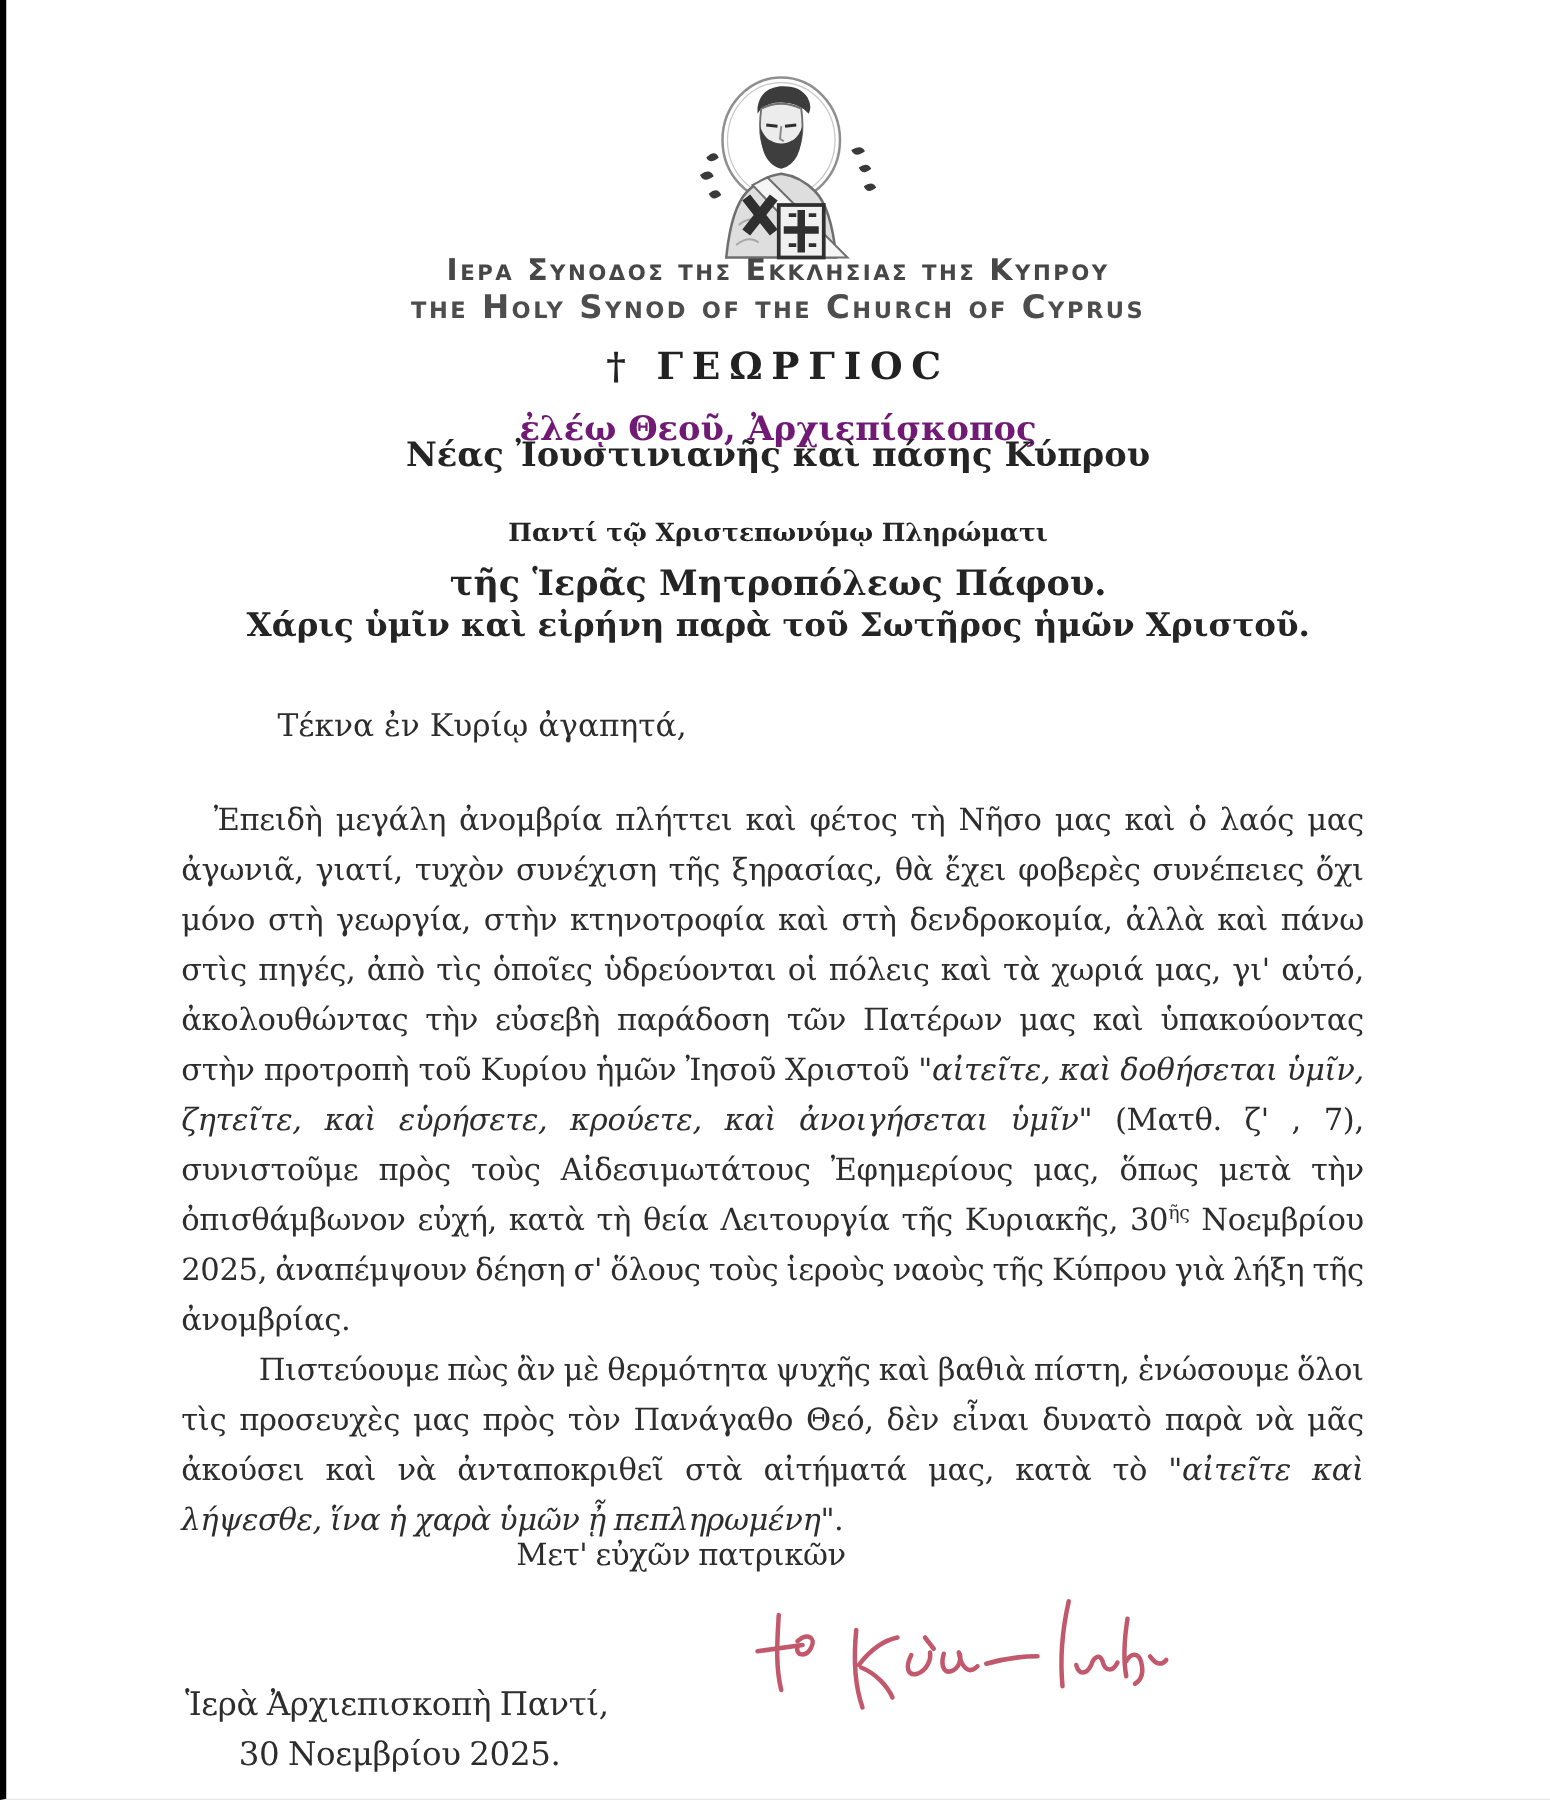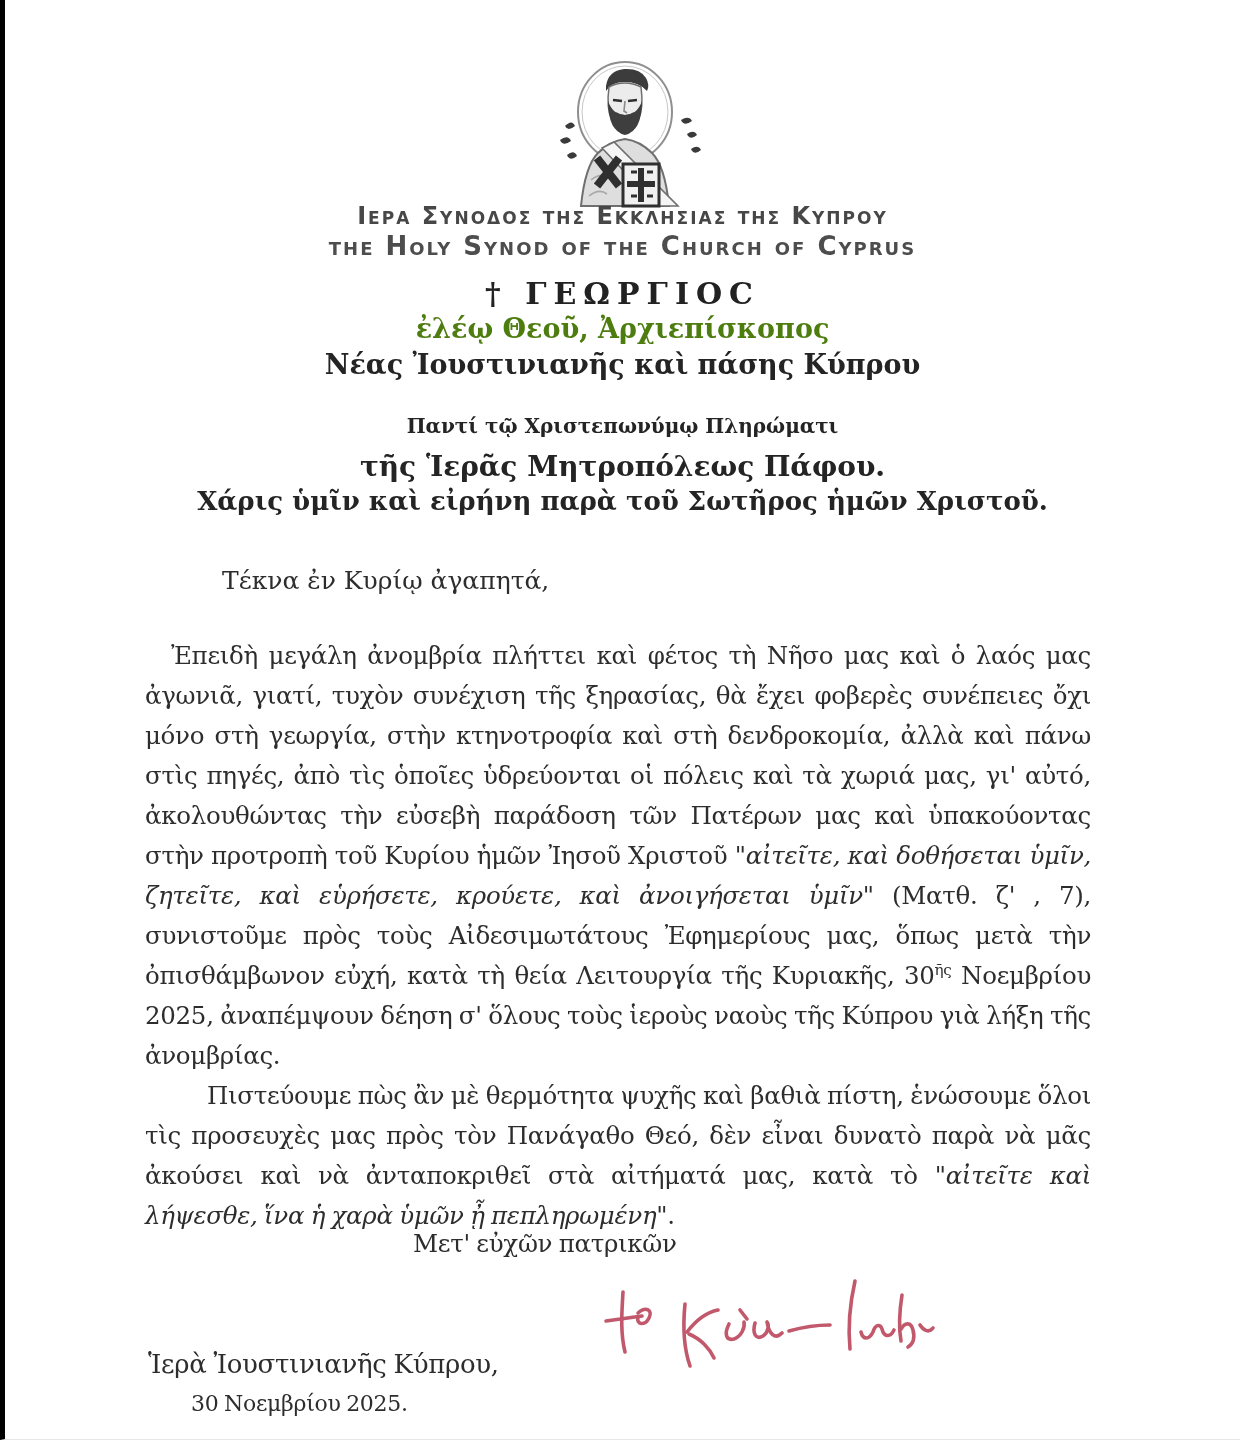--- a/index.html
+++ b/index.html
@@ -10,38 +10,38 @@
     border-left:5px solid #000000;border-bottom:1px solid #e6e6e6;
     box-sizing:border-box;
   }
   .centered{position:absolute;left:0;width:100%;text-align:center;}
   .emblem{position:absolute;left:500px;top:54px;width:240px;height:154px;}
   .org-el{top:202px;font-family:"DejaVu Sans",sans-serif;font-variant:small-caps;
           font-weight:bold;font-size:24px;letter-spacing:2px;color:#474747;}
   .org-en{top:231px;font-family:"DejaVu Sans",sans-serif;font-variant:small-caps;
           font-weight:bold;font-size:26px;letter-spacing:2px;color:#4d4d4d;}
   .sender-name{top:276px;font-weight:bold;font-size:30px;letter-spacing:7px;color:#222;}
-  .sender-l2{top:313px;font-weight:bold;font-size:27px;color:#4d7c0f;}
+  .sender-l2{top:328px;font-weight:bold;font-size:27px;color:#701a75;}
   .sender-l3{top:349px;font-weight:bold;font-size:27px;color:#242424;}
   .rcpt-l1{top:414px;font-weight:bold;font-size:20px;color:#242424;}
   .rcpt-l2{top:450px;font-weight:bold;font-size:28px;color:#242424;}
   .rcpt-l3{top:486px;font-weight:bold;font-size:26px;color:#242424;}
   .salutation{position:absolute;left:217px;top:566px;font-size:25px;color:#2d2d2d;}
   .content{position:absolute;left:140px;top:636px;width:946px;font-size:24.5px;
            line-height:40px;letter-spacing:-0.3px;word-spacing:-1px;color:#2d2d2d;}
   .content p{margin:0;text-align:justify;}
   .content p:nth-of-type(1){text-indent:26px;}
   .content p:nth-of-type(2){text-indent:62px;}
   .it{font-style:italic;}
   sup{font-size:0.62em;line-height:0;}
   .closing{padding-left:268px;margin-top:-12px;}
   .sig-row{height:92px;margin-top:8px;}
   .sig-row svg{margin-left:448px;display:block;}
   .footer1{margin-top:-20px;margin-left:3px;font-size:26px;line-height:40px;color:#2d2d2d;}
-  .footer2{margin-left:46px;font-size:22px;line-height:40px;color:#2d2d2d;}
+  .footer2{margin-left:46px;font-size:26px;line-height:40px;color:#2d2d2d;}
 </style>
 </head>
 <body>
 
 <div class="page">
 
   <div class="emblem">
     <svg viewBox="0 0 240 154" width="240" height="154">
 
       <ellipse cx="120" cy="58" rx="47" ry="50" fill="none" stroke="#8f8f8f" stroke-width="2"></ellipse>
@@ -111,17 +111,17 @@
 
           <path d="M262,9 C257,31 255,56 257,77"></path>
           <path d="M268,60 C270,68 276,68 280,60 C282,53 287,51 289,57 C291,65 297,66 301,58"></path>
           <path d="M309,23 C306,42 306,58 308,69"></path>
           <path d="M308,57 C312,50 318,50 320,58 C322,66 320,72 315,75"></path>
           <path d="M327,53 C331,59 336,61 340,56"></path>
         </g>
       </svg>
     </div>
 
-    <div class="footer1">Ἱερὰ Ἰουστινιανῆς Κύπρου,</div>
+    <div class="footer1">Ἱερὰ Ἀρχιεπισκοπὴ Παντί,</div>
     <div class="footer2">30 Νοεμβρίου 2025.</div>
   </div>
 
 </div>
 
 </body></html>

